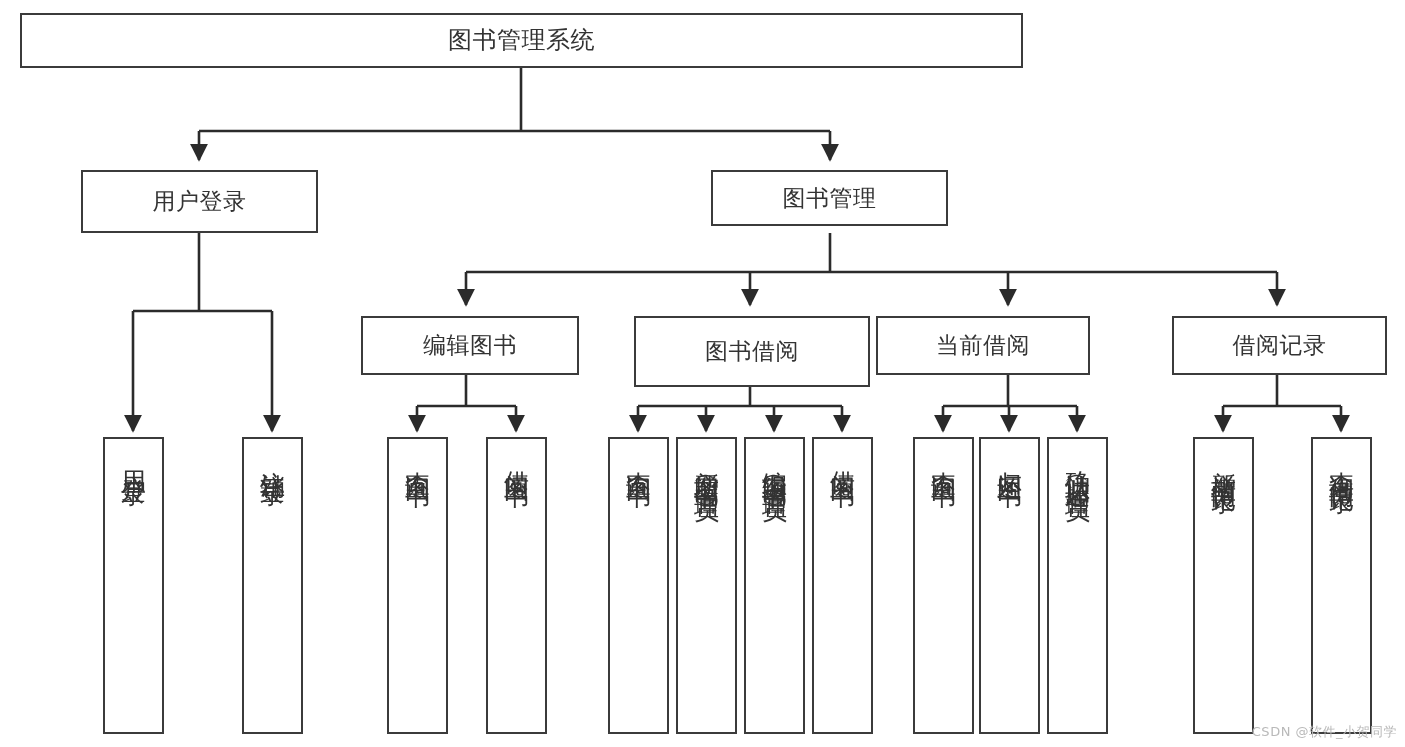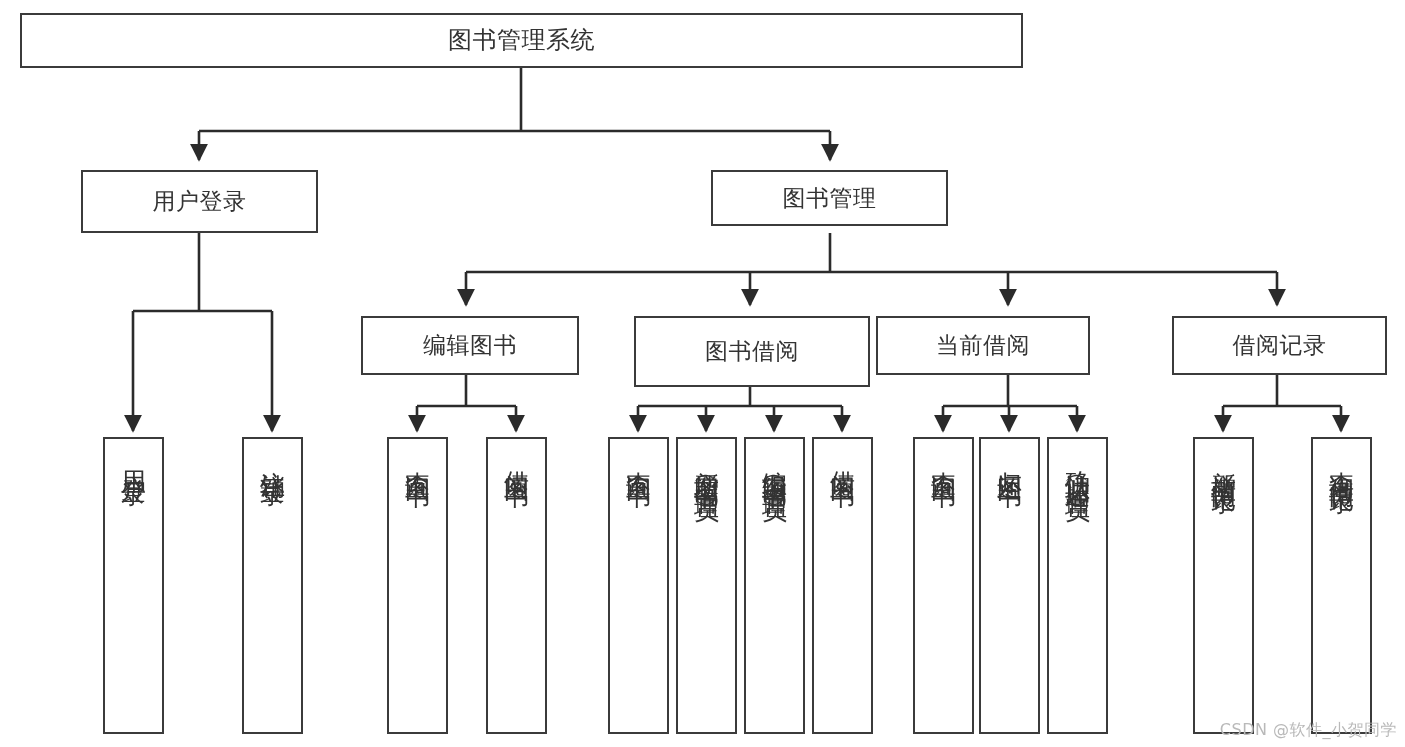--- a/index.html
+++ b/index.html
@@ -62,21 +62,21 @@
     text-orientation: upright;
     font-size: 25px;
     line-height: 1.0;
     letter-spacing: 4px;
     white-space: nowrap;
   }
   #watermark {
     position: absolute;
     right: 8px;
     bottom: 6px;
-    font-size: 16px;
+    font-size: 13px;
     color: #b9b9b9;
     letter-spacing: 0.5px;
     z-index: 5;
     white-space: nowrap;
   }
 </style>
 </head>
 <body>
 
 <div id="canvas">

